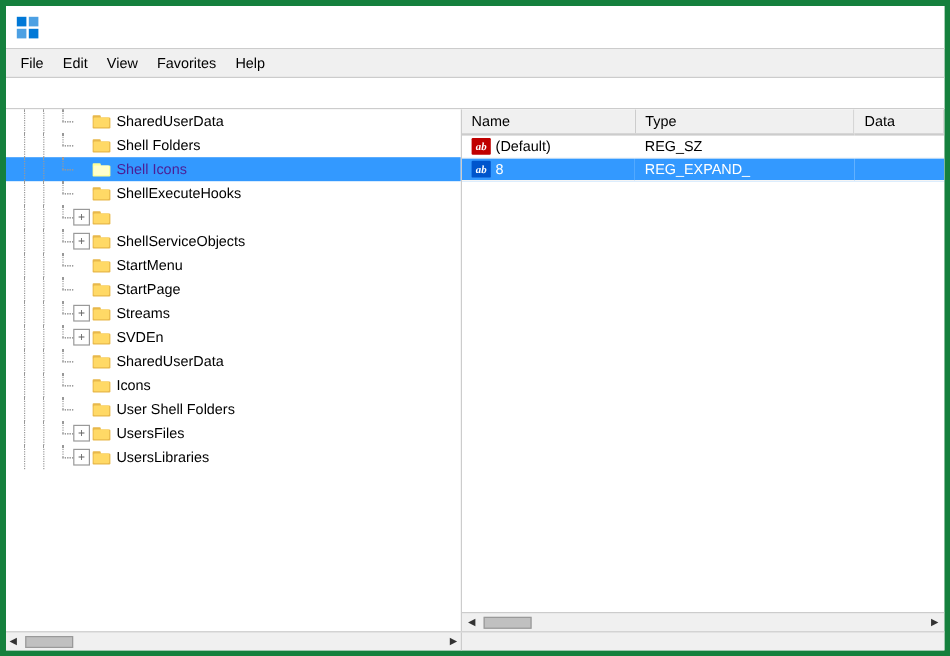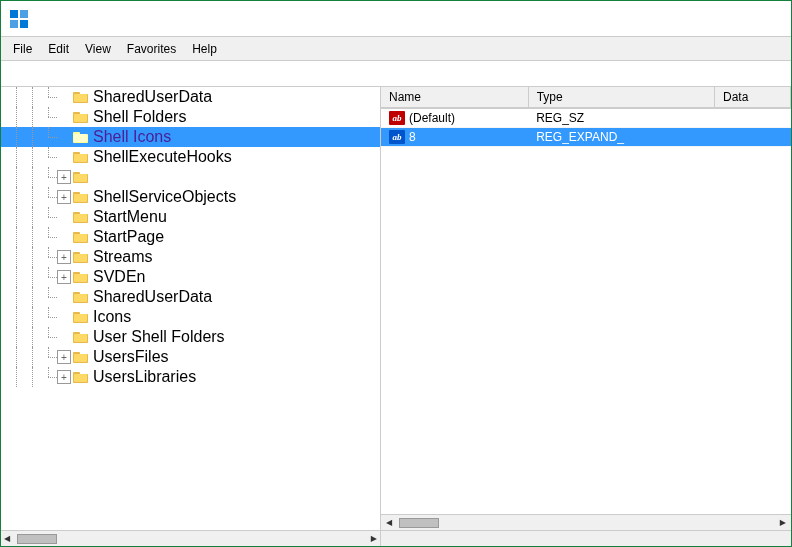--- a/index.html
+++ b/index.html
@@ -2,21 +2,21 @@
 <html><head>
   <meta charset="utf-8">
   <style>
     * { margin: 0; padding: 0; box-sizing: border-box; }
     body { font-family: 'Segoe UI', Tahoma, Geneva, Verdana, sans-serif; font-size: 12px; background: #f0f0f0; display: flex; justify-content: center; align-items: center; min-height: 100vh; }
 
     .window {
       width: 792px;
       height: 547px;
       background: #f0f0f0;
-      border: 1px solid #15803d;
+      border: 5px solid #15803d;
       box-shadow: 2px 2px 8px rgba(0,0,0,0.3);
       display: flex;
       flex-direction: column;
     }
 
     .title-bar {
       background: #ffffff;
       display: flex;
       align-items: center;
       padding: 6px 8px;
@@ -170,21 +170,21 @@
       position: relative;
       display: inline-block;
     }
 
     .folder-icon svg {
       width: 16px;
       height: 16px;
     }
 
     .item-label {
-      font-size: 16px;
+      font-size: 12px;
     }
 
     .scrollbar-h {
       height: 16px;
       background: #f0f0f0;
       border-top: 1px solid #ccc;
       display: flex;
       align-items: center;
       padding: 0 2px;
     }

